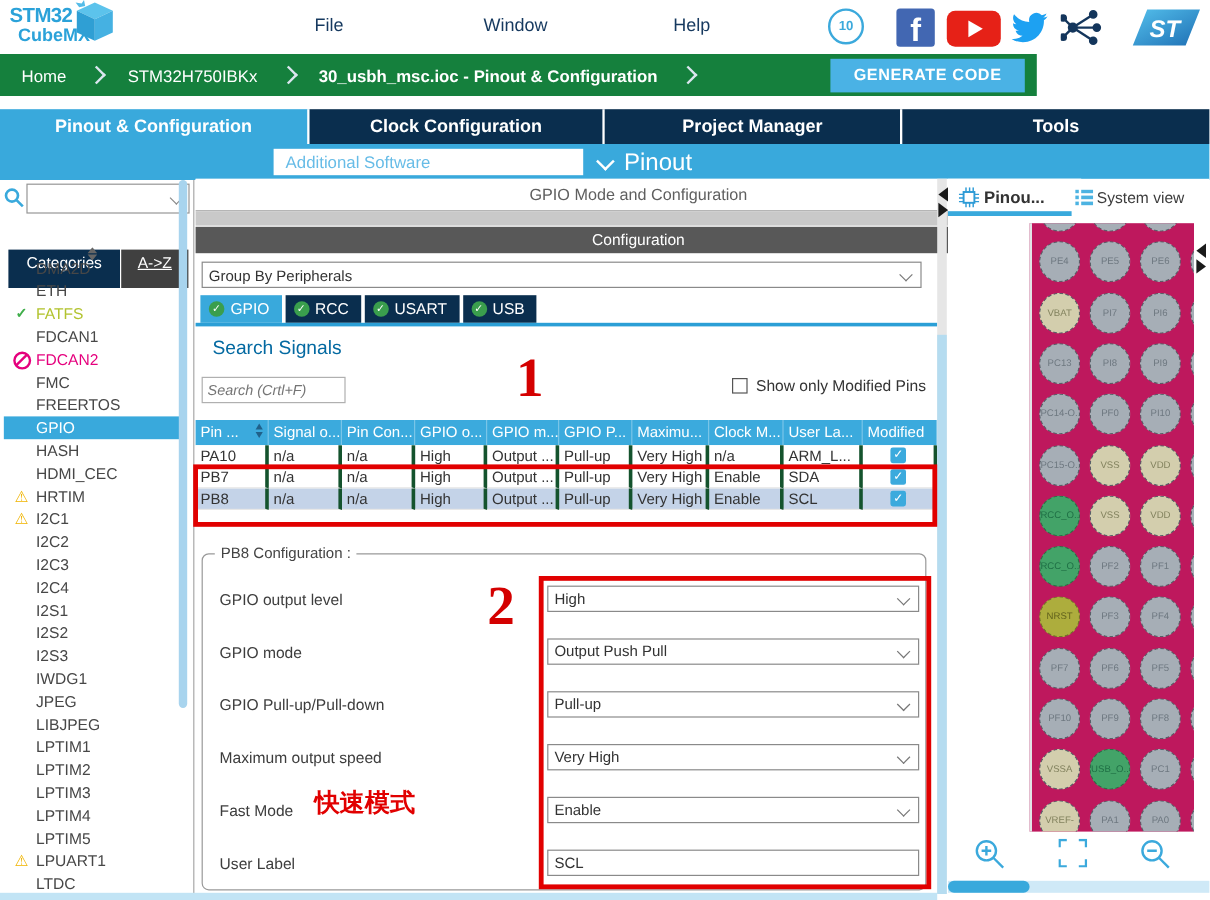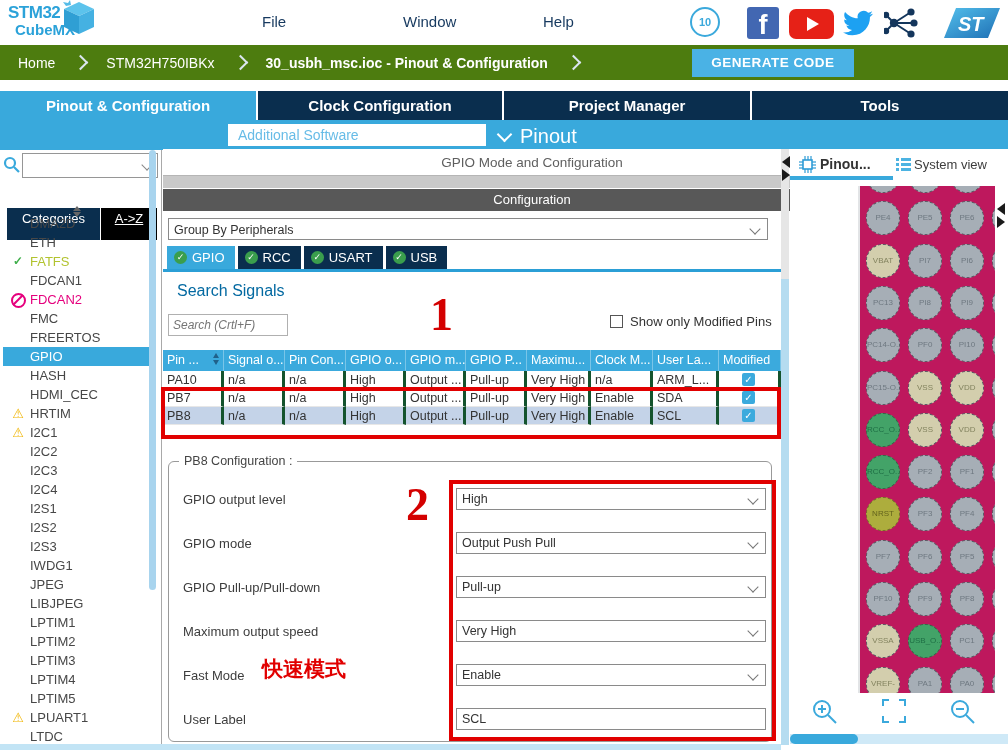--- a/index.html
+++ b/index.html
@@ -8,31 +8,31 @@
   .abs{position:absolute;}
 
   
   #topbar{position:absolute;left:0;top:0;width:1008px;height:45px;background:#fff;}
   #logo{position:absolute;left:8px;top:4px;color:#2ba2d9;font-weight:bold;line-height:17px;}
   #logo .l1{font-size:17px;letter-spacing:-.5px;}
   #logo .l2{font-size:15px;margin-left:7px;}
   #menus .menu{position:absolute;top:13px;font-size:15px;color:#16395f;cursor:default;}
   #menus .menu:nth-child(1){left:262px;}
   #menus .menu:nth-child(2){left:403px;}
-  #menus .menu:nth-child(3){left:543px;}
+  #menus .menu:nth-child(3){left:561px;}
   .badge10{position:absolute;left:690px;top:7px;width:26px;height:26px;border:2px solid #3ba9dc;
            border-radius:50%;color:#3ba9dc;font-size:11px;font-weight:bold;text-align:center;line-height:26px;}
   .fb{position:absolute;left:747px;top:7px;width:32px;height:32px;background:#4267b2;border-radius:3px;
       color:#fff;font-size:27px;font-weight:bold;text-align:center;line-height:36px;overflow:hidden;}
   .yt{position:absolute;left:789px;top:9px;width:45px;height:30px;background:#e62117;border-radius:7px;}
   .yt i{position:absolute;left:18px;top:8px;width:0;height:0;border-left:12px solid #fff;
         border-top:7px solid transparent;border-bottom:7px solid transparent;}
 
   
-  #crumbbar{position:absolute;left:0;top:45px;width:1008px;height:35px;background:#4d7c0f;
+  #crumbbar{position:absolute;left:0;top:45px;width:864px;height:35px;background:#15803d;
             display:flex;align-items:center;padding-left:18px;box-sizing:border-box;}
   .crumb{color:#fff;font-size:14px;margin-right:20px;white-space:nowrap;}
   .crumb.bold{font-weight:bold;}
   .chevR{width:9px;height:9px;border-top:2px solid #dbe6f0;border-right:2px solid #dbe6f0;
          transform:rotate(45deg);margin-right:20px;flex:none;}
   #genbtn{position:absolute;left:692px;top:49px;width:162px;height:28px;background:#4ab2e5;color:#fff;
           font-size:13.5px;font-weight:bold;text-align:center;line-height:28px;letter-spacing:.5px;cursor:pointer;}
 
   
   #maintabs{position:absolute;left:0;top:91px;width:1008px;height:29px;display:flex;}
@@ -54,21 +54,21 @@
 
   
   #sidebar{position:absolute;left:0;top:150px;width:162px;height:600px;background:#fff;
            border-right:1px solid #a9a9a9;box-sizing:border-box;}
   #sbsearch{position:absolute;left:22px;top:3px;width:134px;height:23px;border:1px solid #969696;background:#fff;}
   #sbsearch .chev{position:absolute;right:6px;top:7px;width:7px;height:7px;border-right:1.6px solid #888;
                   border-bottom:1.6px solid #888;transform:rotate(45deg);}
   #cattabs{position:absolute;left:7px;top:32px;height:32px;display:flex;margin-top:26px;}
   .cattab{font-size:13px;color:#fff;text-align:center;line-height:22px;cursor:pointer;}
   .cattab:nth-child(1){width:93px;background:#0a2e4e;}
-  .cattab:nth-child(2){width:56px;background:#000000;margin-left:1px;text-decoration:underline;}
+  .cattab:nth-child(2){width:56px;background:#404040;margin-left:1px;text-decoration:underline;}
   #plist{position:absolute;left:3px;top:56px;width:150px;height:538px;overflow:hidden;}
   .sorthdr{height:8px;text-align:center;position:relative;}
   .sorthdr i,.sorthdr b{position:absolute;left:70px;width:0;height:0;border-left:4px solid transparent;border-right:4px solid transparent;}
   .sorthdr i{top:0;border-bottom:5px solid #666;}
   .sorthdr b{top:6px;border-top:5px solid #666;}
   .pitem{height:19px;line-height:19px;font-size:13px;color:#474747;position:relative;
          padding-left:27px;cursor:pointer;white-space:nowrap;}
   .pitem.sel{background:#39a9dc;}
   .pitem.sel .plabel{color:#fff;}
   .pic{position:absolute;left:7px;top:0;width:16px;height:19px;font-size:12px;line-height:19px;text-align:center;}

